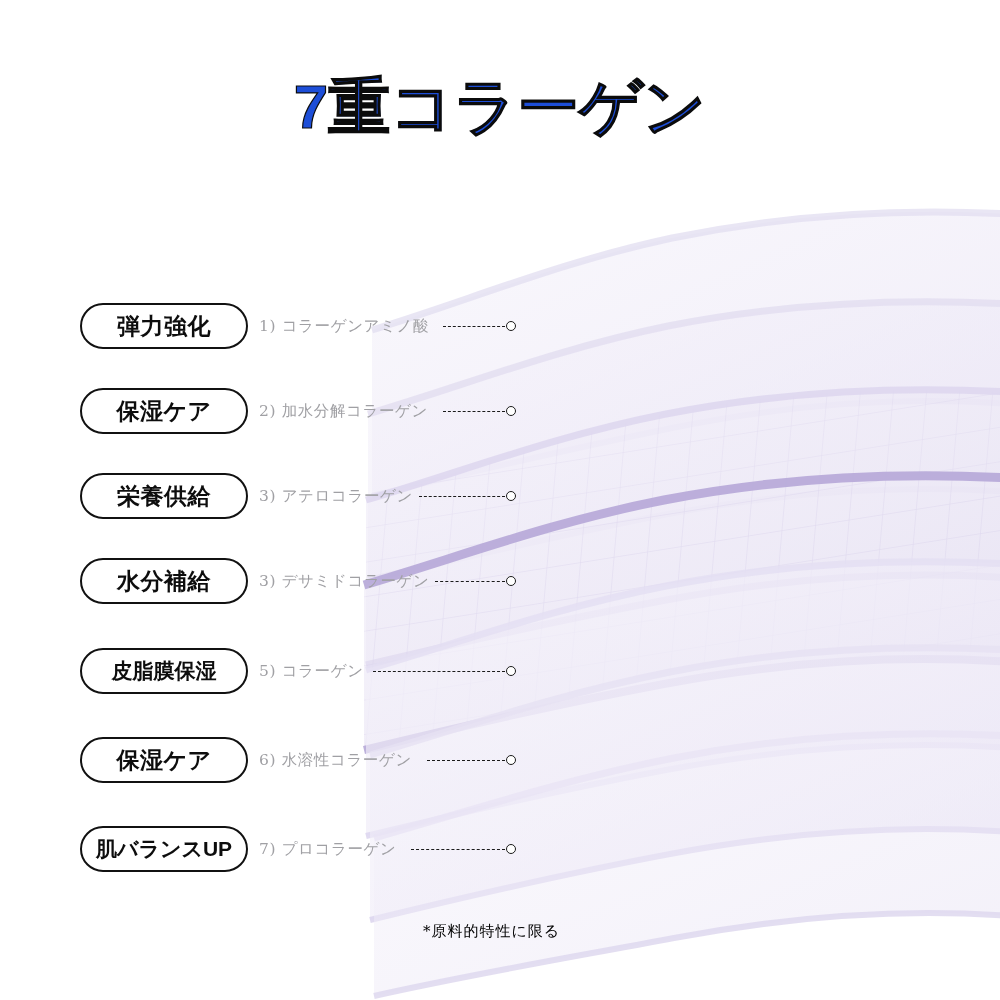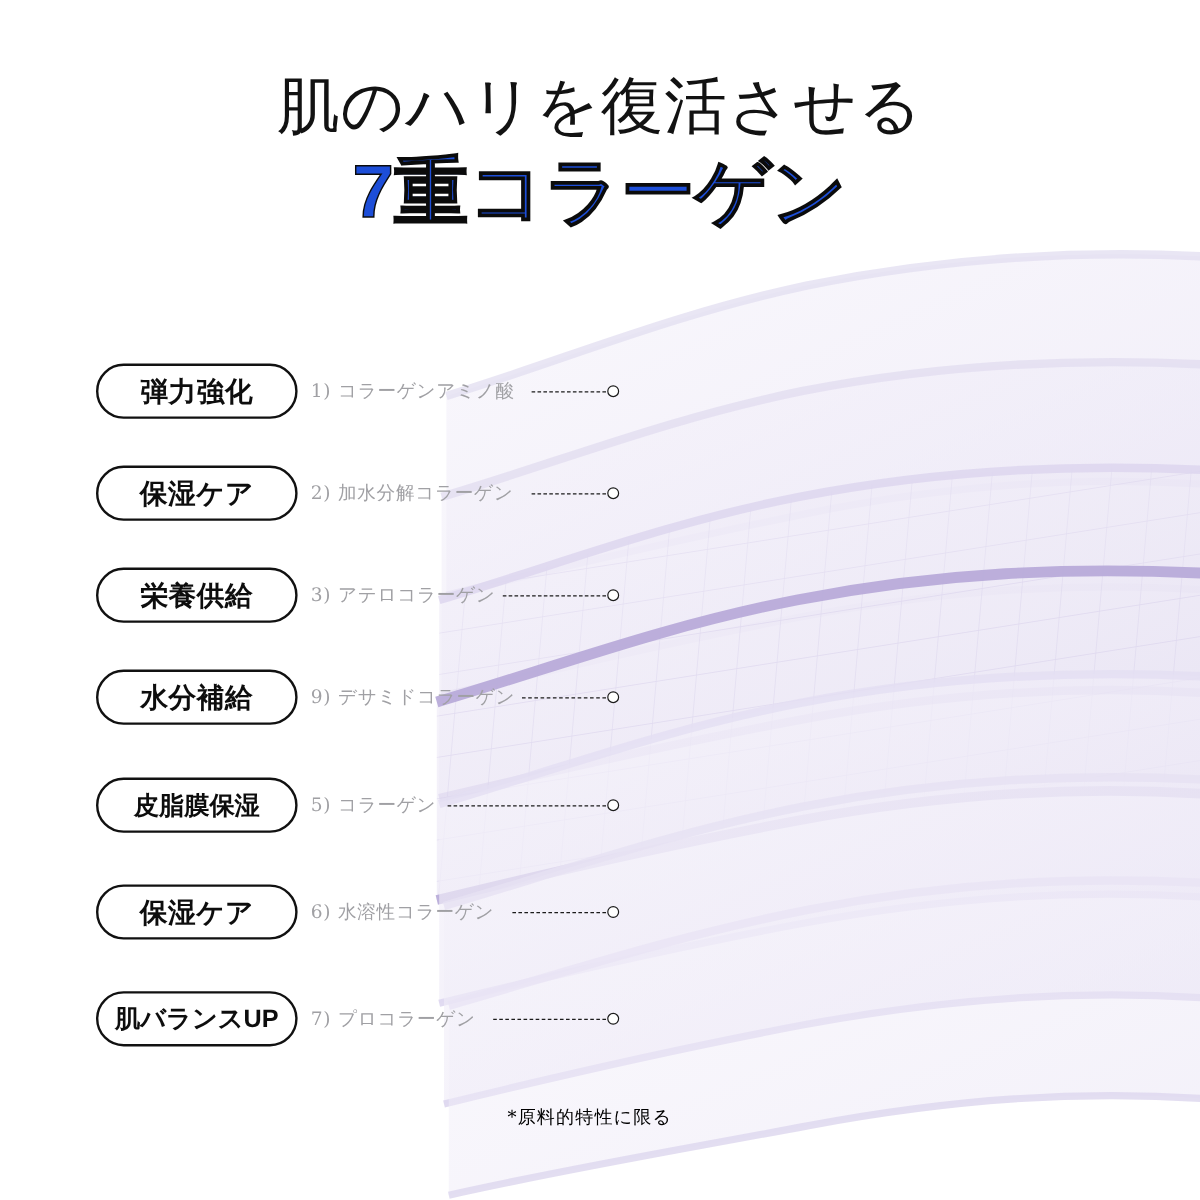--- a/index.html
+++ b/index.html
@@ -227,21 +227,20 @@
       <path d="M 374 838
                C 472 810, 562 780, 674 758
                C 792 735, 900 730, 1010 736" fill="none" stroke="#e8e3f4" stroke-width="7" opacity="0.75"></path>
       <path d="M 374 996
                C 472 974, 562 959, 674 938
                C 792 916, 900 908, 1010 916" fill="none" stroke="#ded8ef" stroke-width="6" opacity="0.85"></path>
     </g>
   </svg>
 
   <div class="title-block">
-    <div class="title-line1">肌のハリを復活させる</div>
     <div class="title-line2">7重コラーゲン</div>
   </div>
 
   <div class="rows">
 
     <div class="row" style="top:303px">
       <div class="badge">
         <span>弾力強化</span>
       </div>
       <div class="sub">1) コラーゲンアミノ酸</div>
@@ -270,21 +269,21 @@
       <div class="leader" style="left:419px">
         <span class="dash" style="width:86px"></span>
         <span class="knob"></span>
       </div>
     </div>
 
     <div class="row" style="top:558px">
       <div class="badge">
         <span>水分補給</span>
       </div>
-      <div class="sub">9) デサミドコラーゲン</div>
+      <div class="sub">3) デサミドコラーゲン</div>
       <div class="leader" style="left:435px">
         <span class="dash" style="width:70px"></span>
         <span class="knob"></span>
       </div>
     </div>
 
     <div class="row" style="top:648px">
       <div class="badge narrow">
         <span>皮脂膜保湿</span>
       </div>

